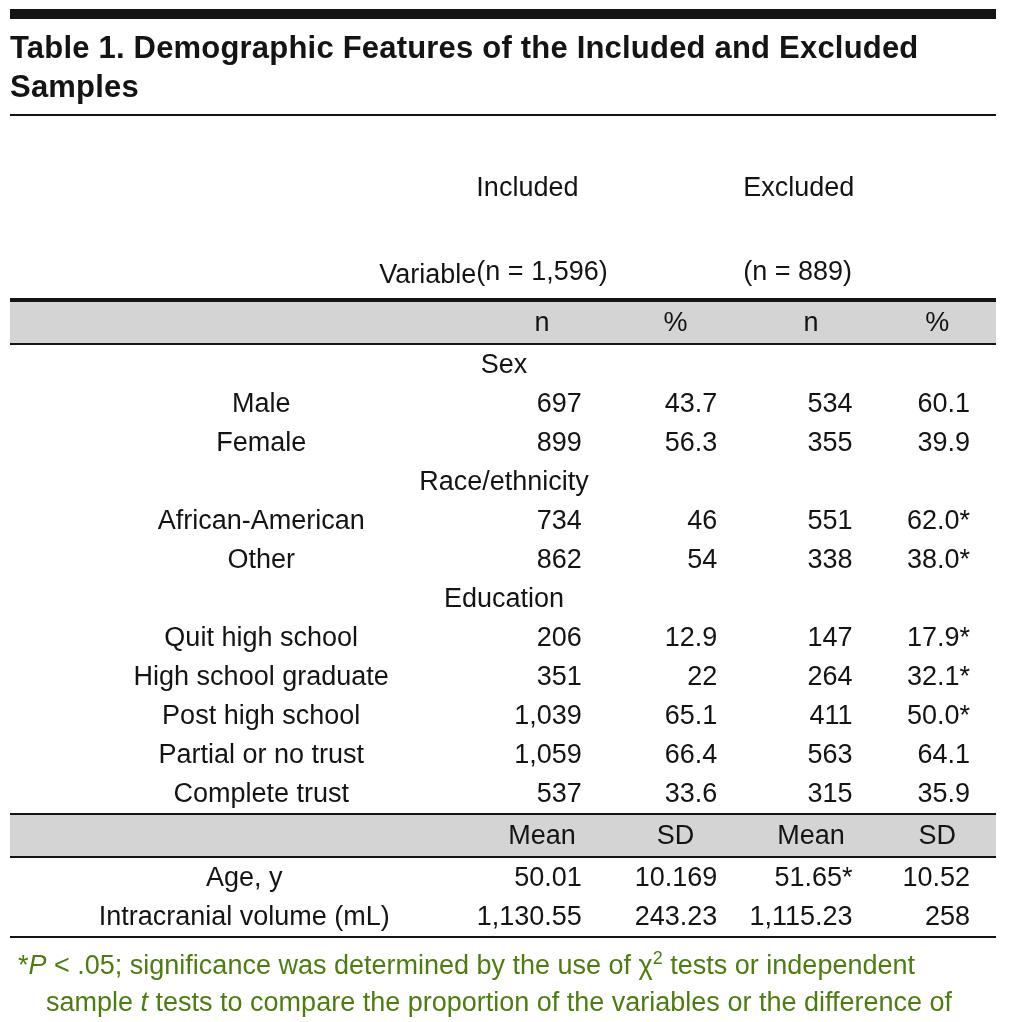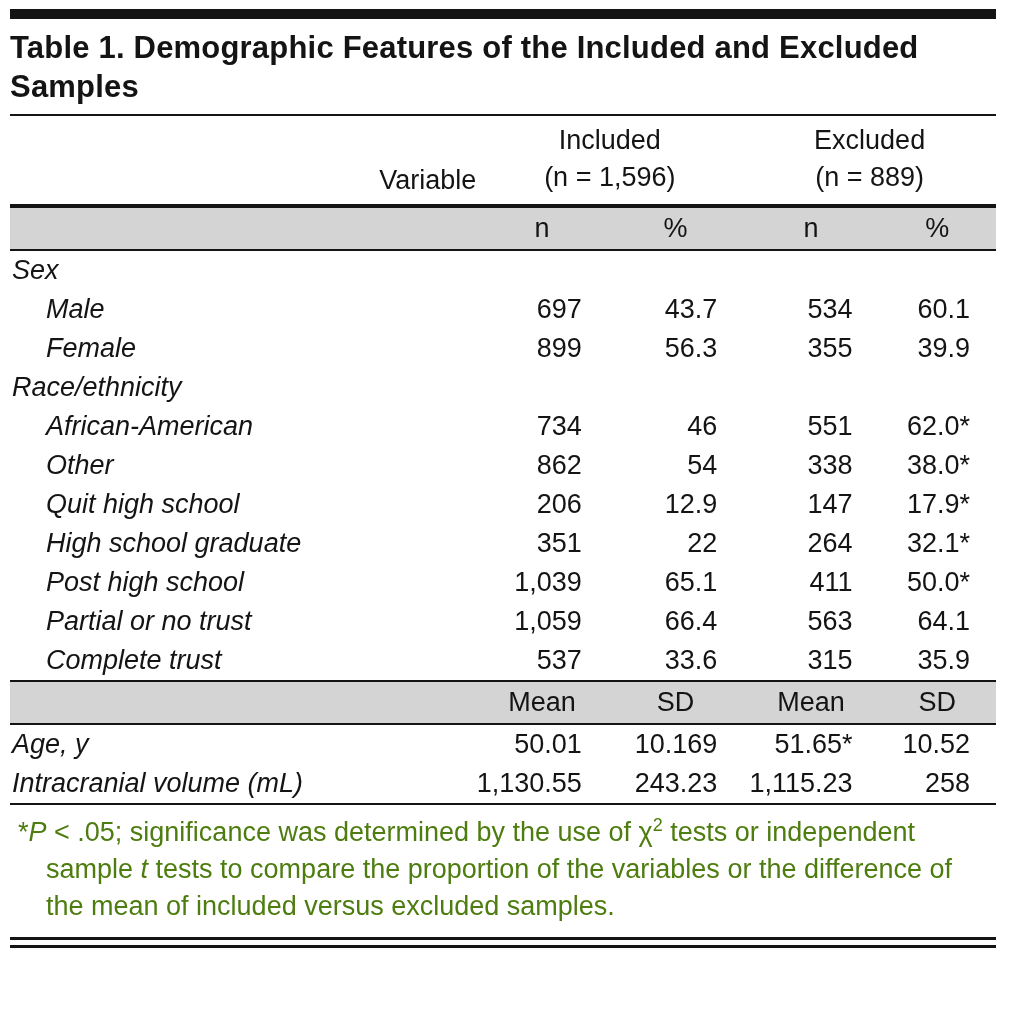--- a/index.html
+++ b/index.html
@@ -49,22 +49,23 @@
     padding: 6px 0 8px 0;
     vertical-align: bottom;
   }
   th.var {
     text-align: right;
     padding-left: 2px;
   }
   th.grp .grp-label,
   th.grp .grp-sub {
     display: block;
-    text-align: center;
+    text-align: left;
     line-height: 37px;
+    margin-top: 47px;
   }
 
   
   tr.statband th, tr.statband td {
     background: #d4d4d4;
     text-align: center;
     font-weight: 400;
     padding: 5px 0;
     line-height: 31px;
   }
@@ -78,21 +79,21 @@
     text-align: center;
   }
   tr.statband .lblcell { background: #d4d4d4; }
 
   
   tbody td {
     padding: 4px 0;
     line-height: 31px;
     vertical-align: bottom;
   }
-  td.lbl { text-align: left; padding-left: 2px; font-style: italic; }
+  td.lbl { text-align: center; padding-left: 2px; }
   td.ind { padding-left: 36px; }
   td.num { text-align: right; padding-right: 26px; white-space: nowrap; }
   tr.last-row td { border-bottom: 2px solid #141414; }
 
   
   .footnote {
     font-size: 27px;
     line-height: 37px;
     margin: 0;
     padding: 9px 4px 10px 36px;
@@ -180,20 +181,23 @@
       </tr>
       <tr>
         <td class="lbl ind">Other</td>
         <td class="num">862</td>
         <td class="num">54</td>
         <td class="num">338</td>
         <td class="num">38.0*</td>
       </tr>
 
       <tr>
+        <td class="lbl" colspan="5">Education</td>
+      </tr>
+      <tr>
         <td class="lbl ind">Quit high school</td>
         <td class="num">206</td>
         <td class="num">12.9</td>
         <td class="num">147</td>
         <td class="num">17.9*</td>
       </tr>
       <tr>
         <td class="lbl ind">High school graduate</td>
         <td class="num">351</td>
         <td class="num">22</td>

